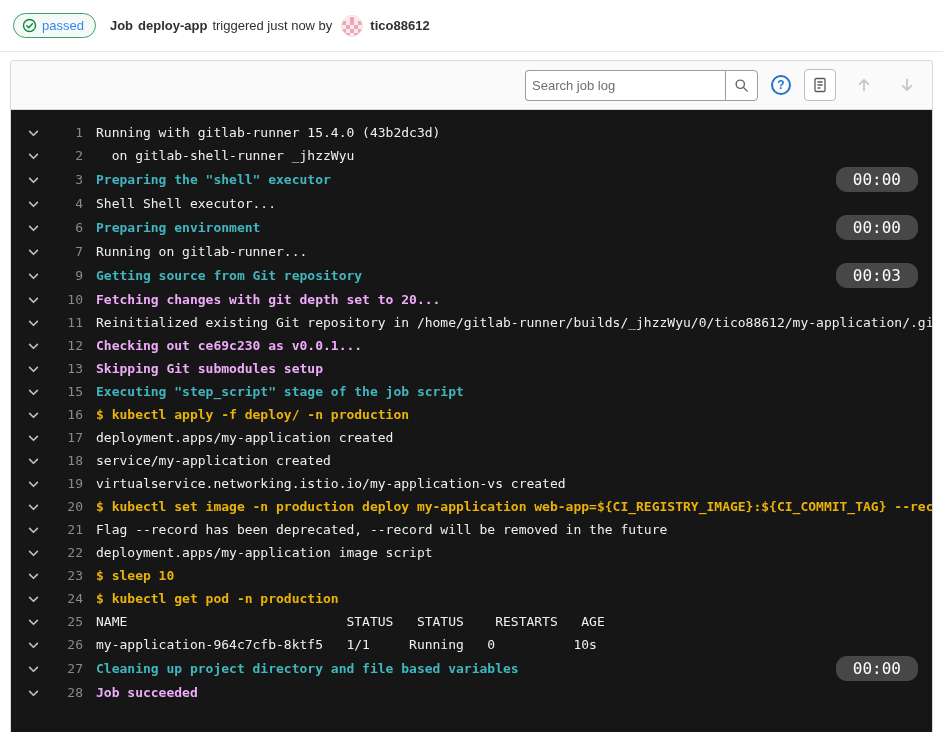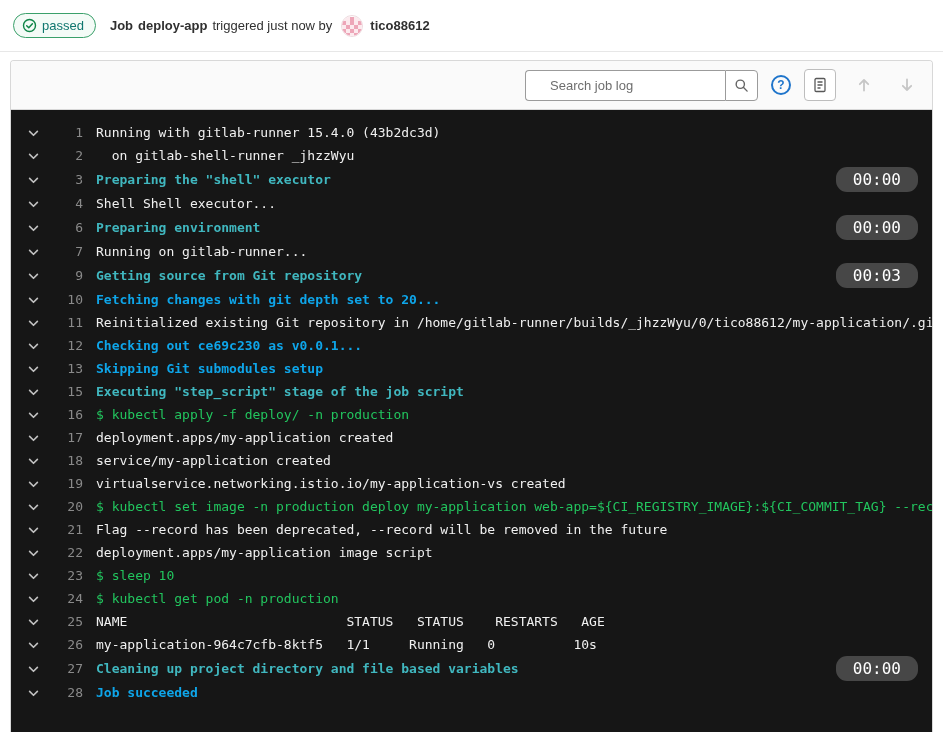--- a/index.html
+++ b/index.html
@@ -15,21 +15,21 @@
   .status-header {
     height: 52px;
     display: flex; align-items: center; gap: 14px;
     padding: 0 13px;
     border-bottom: 1px solid #e7e7e7;
     background: #fff;
   }
   .passed-badge {
     display: inline-flex; align-items: center; gap: 5px;
     border: 1px solid #3aa06a;
-    color: #0f766e;
+    color: #3b82f6;
     background: #f4fbf7;
     border-radius: 15px;
     padding: 4px 11px 4px 8px;
     font-size: 13px;
   }
   .passed-badge svg { display: block; }
   .job-info { display: flex; align-items: center; gap: 5px; font-size: 13px; color: #303030; }
   .job-info .bold { font-weight: 700; }
   .avatar {
     width: 22px; height: 22px; border-radius: 50%;
@@ -56,21 +56,21 @@
     border-bottom: 1px solid #d8d8d8;
     padding: 8px 10px;
     display: flex; align-items: center; justify-content: flex-end; gap: 13px;
   }
   .search-group { display: flex; align-items: stretch; }
   .search-group input {
     width: 200px; height: 31px;
     border: 1px solid #9b9b9b;
     border-right: none;
     border-radius: 4px 0 0 4px;
-    padding: 0 24px;
+    padding: 0 6px;
     font-size: 13px;
     font-family: "Liberation Sans", sans-serif;
     color: #444;
     outline: none;
     background: #fff;
   }
   .search-group input::placeholder { color: #6e6e6e; }
   .search-btn {
     width: 33px; height: 31px;
     border: 1px solid #9b9b9b;
@@ -128,22 +128,22 @@
   }
   .line-num {
     color: #8a8a8a; text-decoration: none; cursor: pointer;
     font-size: 13px;
   }
   .line-text {
     white-space: pre;
     margin-left: 13px;
     color: #f0f0f0;
   }
-  .type-green .line-text, .type-green-bold .line-text { color: #0ea5e9; font-weight: 700; text-align: right; }
-  .type-command .line-text { color: #22c55e; font-weight: 400; }
+  .type-green .line-text, .type-green-bold .line-text { color: #f0abfc; font-weight: 700; text-align: right; }
+  .type-command .line-text { color: #eab308; font-weight: 700; }
   .type-section .line-text { color: #40b7bf; font-weight: 700; cursor: pointer; }
   .duration {
     margin-left: auto; flex: none;
     background: #474747; color: #ffffff;
     border-radius: 11px;
     padding: 1px 17px;
     font-size: 16px;
     font-family: "DejaVu Sans Mono", monospace;
   }
 </style>

